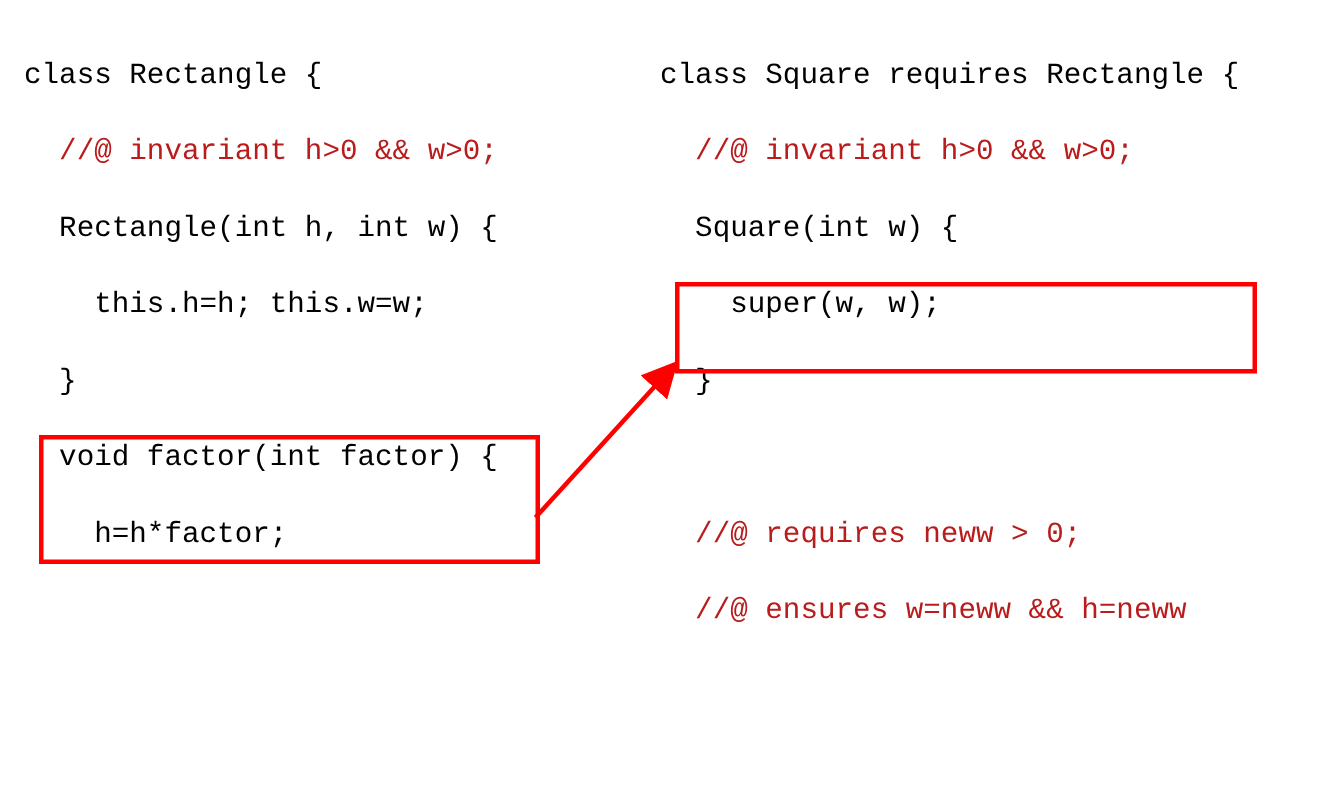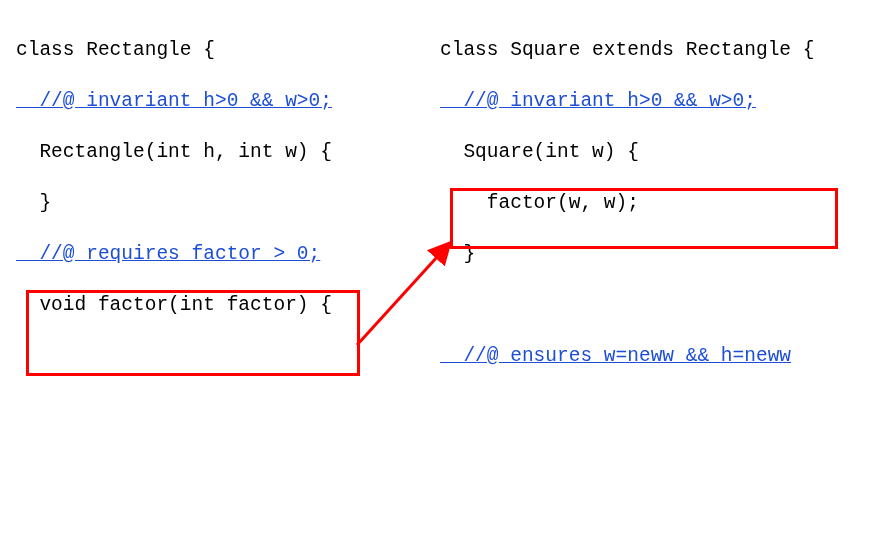--- a/index.html
+++ b/index.html
@@ -13,69 +13,73 @@
     line-height: 25.5px;
     position: relative;
   }
   .code-col {
     position: absolute;
     white-space: pre;
   }
   .left-col { top: 12px; left: 16px; }
   .right-col { top: 12px; left: 440px; }
   .kw { color: #000000; margin-top: 27px; }
-  .comment { color: #1d4ed8; text-decoration: underline; }
+  .comment { color: #b91c1c; }
   .box {
     position: absolute;
     border: 3px solid #FF0000;
   }
   .arrow-svg {
     position: absolute;
     top: 0; left: 0;
     pointer-events: none;
   }
 </style>
 </head>
 <body>
 
 <div class="code-col left-col">
 <span class="kw">class Rectangle {
 </span>
 <span class="comment">  //@ invariant h&gt;0 &amp;&amp; w&gt;0;
 </span>
 <span class="kw">  Rectangle(int h, int w) {
 </span>
+<span class="kw">    this.h=h; this.w=w;
+</span>
 <span class="kw">  }
 </span>
-<span class="comment">  //@ requires factor &gt; 0;
+<span class="kw">  void factor(int factor) {
 </span>
-<span class="kw">  void factor(int factor) {
+<span class="kw">    h=h*factor;
 </span>
 
 
 
 
 
 
 
 
 </div>
 
 <div class="code-col right-col">
-<span class="kw">class Square extends Rectangle {
+<span class="kw">class Square requires Rectangle {
 </span>
 <span class="comment">  //@ invariant h&gt;0 &amp;&amp; w&gt;0;
 </span>
 <span class="kw">  Square(int w) {
 </span>
-<span class="kw">    factor(w, w);
+<span class="kw">    super(w, w);
 </span>
 <span class="kw">  }
 </span>
 <span class="kw">
+</span>
+<span class="comment">  //@ requires neww &gt; 0;
 </span>
 <span class="comment">  //@ ensures w=neww &amp;&amp; h=neww
 </span>
 <span class="kw">
 </span>
 
 
 
 
 

